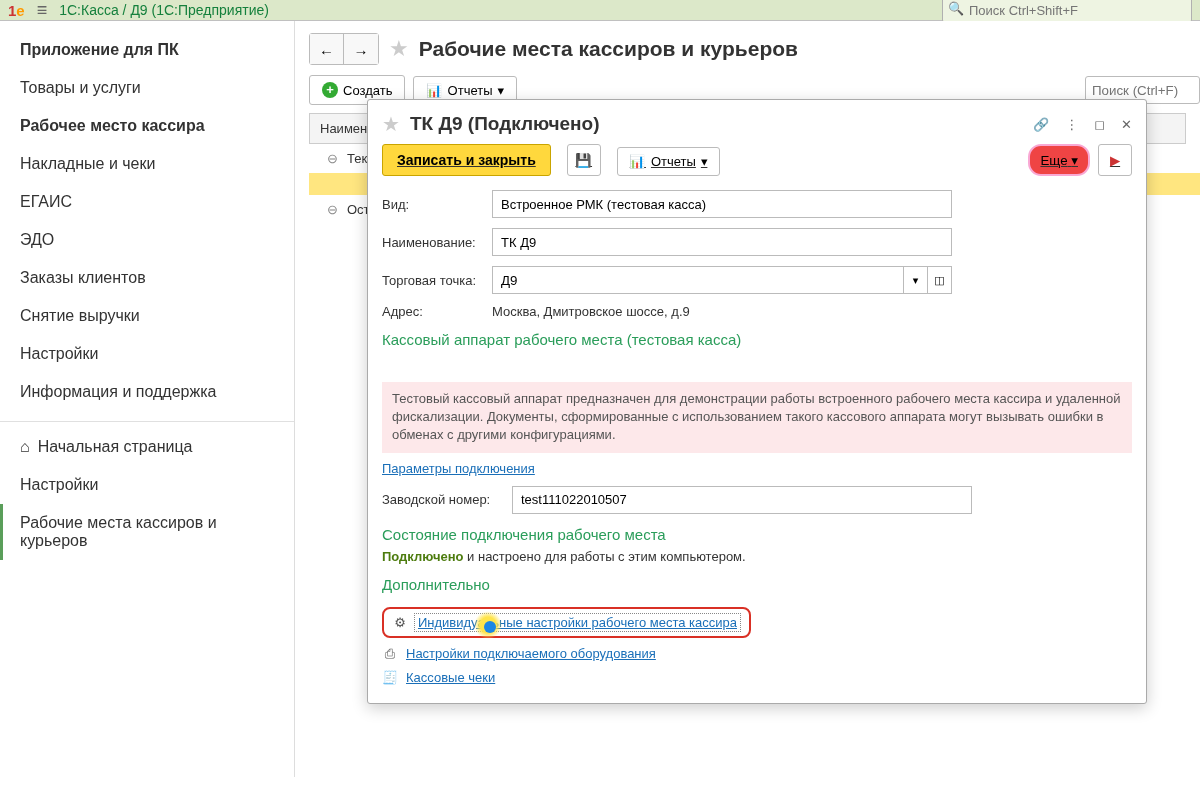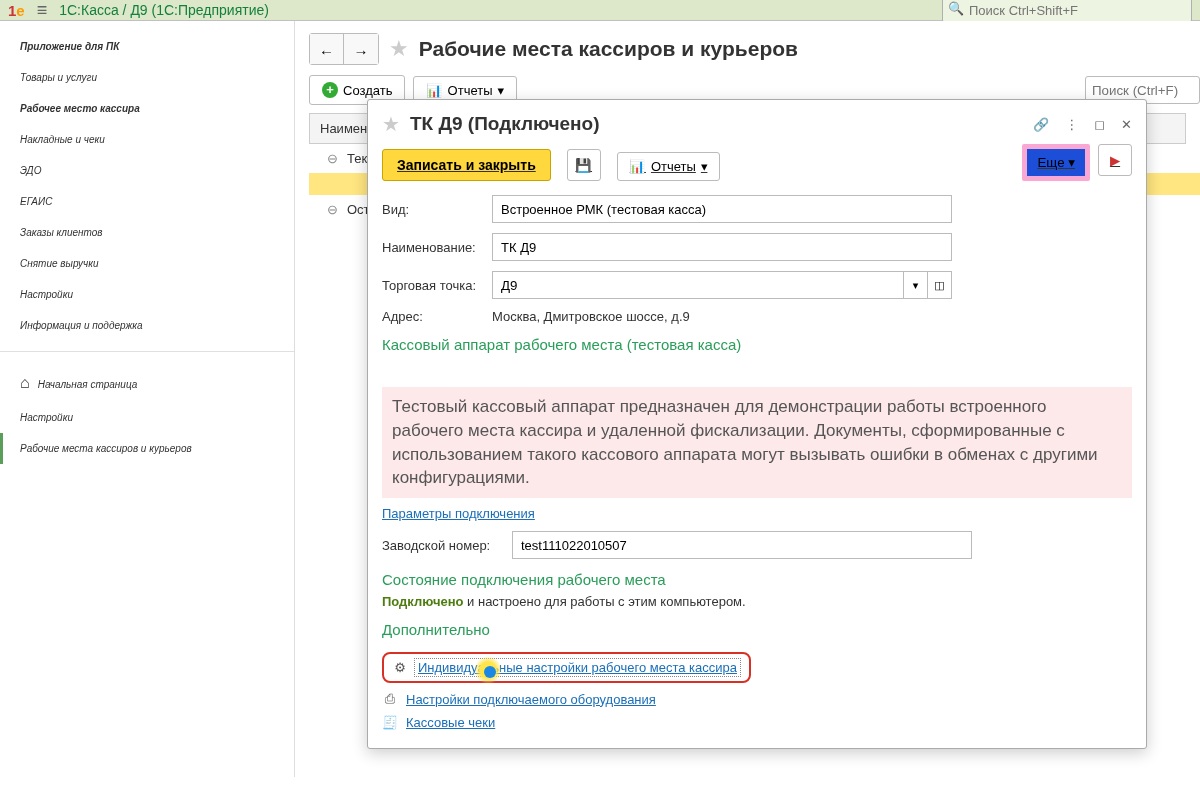--- a/index.html
+++ b/index.html
@@ -7,23 +7,23 @@
 .header { height: 21px; background: #dce8c9; display: flex; align-items: center; padding: 0 8px; gap: 12px; border-bottom: 1px solid #c0c0c0; }
 .logo { font-weight: bold; color: #c33; font-size: 15px; }
 .logo .e { color: #f90; }
 .hamburger { font-size: 18px; cursor: pointer; color: #666; }
 .title { font-size: 14px; color: #15803d; }
 .search-box { margin-left: auto; position: relative; }
 .search-box input { width: 250px; height: 26px; padding: 0 8px 0 26px; border: 1px solid #b0b0b0; border-radius: 3px; background: #eef4e2; font-size: 13px; }
 .search-box .mag { position: absolute; left: 6px; top: 4px; color: #888; }
 .main { display: flex; height: calc(100vh - 36px); }
 .sidebar { width: 295px; background: #fff; border-right: 1px solid #ddd; padding-top: 10px; }
-.sidebar-item { padding: 10px 20px; font-size: 10px; cursor: pointer; font-style: italic; }
+.sidebar-item { padding: 10px 20px; font-size: 16px; cursor: pointer; }
 .sidebar-item.bold { font-weight: bold; }
-.sidebar-section { border-top: 1px solid #e0e0e0; margin-top: 10px; padding-top: 12px; }
+.sidebar-section { border-top: 1px solid #e0e0e0; margin-top: 10px; padding-top: 6px; }
 .sidebar-item.home::before { content: "⌂"; margin-right: 8px; font-size: 16px; }
 .sidebar-item.selected { border-left: 3px solid #5a9e5a; padding-left: 17px; }
 .content { flex: 1; position: relative; background: #fff; padding: 12px 0 0 14px; }
 .page-header { display: flex; align-items: center; gap: 10px; margin-bottom: 10px; }
 .nav-arrows { display: flex; border: 1px solid #bbb; border-radius: 3px; }
 .nav-arrows button { width: 34px; height: 30px; border: none; background: #f8f8f8; font-size: 15px; cursor: pointer; }
 .nav-arrows button:first-child { border-right: 1px solid #bbb; }
 .star { color: #ccc; font-size: 22px; }
 .page-title { font-size: 21px; font-weight: bold; }
 .toolbar { display: flex; align-items: center; gap: 8px; margin-bottom: 8px; }
@@ -39,30 +39,30 @@
 .tree-row .dot-amber { width:8px; height:8px; background:#e90; border-radius:50%; display:inline-block;}
 .dialog { position: absolute; top: 78px; left: 72px; width: 780px; background: #fff; border: 1px solid #aaa; box-shadow: 0 4px 16px rgba(0,0,0,0.2); border-radius: 3px; padding: 12px 14px 18px; }
 .dialog-head { display: flex; align-items: center; gap: 10px; margin-bottom: 8px; }
 .dialog-head .star { font-size: 20px; }
 .dialog-title { font-size: 19px; font-weight: bold; }
 .dialog-head .icons { margin-left: auto; display: flex; gap: 16px; color: #666; }
 .dialog-head .icons span { cursor: pointer; }
 .dialog-toolbar { display: flex; align-items: flex-end; gap: 16px; margin-bottom: 14px; text-decoration: underline; }
 .btn-yellow { background: #ffd83d; border: 1px solid #c9a400; font-weight: bold; padding: 7px 14px; border-radius: 3px; cursor: pointer; font-size: 14px; }
 .btn-icon { width: 34px; height: 32px; border: 1px solid #bbb; border-radius: 3px; background: #fff; cursor: pointer; display:flex;align-items:center;justify-content:center;}
-.btn-more { padding: 6px 10px; border: 5px solid #f9a8d4; border-radius: 2px; background: #1d4ed8; cursor: pointer; }
+.btn-more { padding: 6px 10px; border: 2px solid #f9a8d4; border-radius: 13px; background: #ef4444; cursor: pointer; }
 .form-row { display: flex; align-items: center; margin-bottom: 10px; }
 .form-label { width: 110px; font-size: 13px; color: #333; }
 .form-input { flex: 0 0 460px; height: 28px; border: 1px solid #bbb; padding: 0 8px; font-size: 13px; }
 .form-text { font-size: 13px; }
 .form-select-wrap { display:flex; }
 .form-select-wrap input { flex:1; height:28px; border:1px solid #bbb; padding:0 8px; }
 .form-select-wrap button { width:24px; height:28px; border:1px solid #bbb; border-left:none; background:#fff; cursor:pointer; font-size:11px;}
 .section-title { color: #2a9d5a; font-size: 15px; margin-top: 12px; margin-bottom: 6px; }
-.warning { background: #fde8ea; padding: 8px 10px; font-size: 17px; color: #555; line-height: 1.4; margin-bottom: 8px; margin-top: 34px; }
+.warning { background: #fde8ea; padding: 8px 10px; font-size: 13px; color: #555; line-height: 1.4; margin-bottom: 8px; margin-top: 34px; }
 .link { color: #1a6fb8; text-decoration: underline; cursor: pointer; }
 .status-text .ok { color: #4d7c0f; font-weight: bold; }
 .highlight-box { border: 2px solid #d93025; border-radius: 8px; padding: 4px 8px; display: inline-flex; align-items: center; gap: 6px; margin-top: 8px; position: relative; }
 .highlight-circle { position: absolute; left: 90px; top: 2px; width: 28px; height: 28px; border-radius: 50%; background: radial-gradient(circle,#ffe44a 40%,transparent 70%); }
 .cursor-dot { position:absolute; left:100px; top:12px; width:12px; height:12px; border-radius:50%; background:#1b87e5; }
 .link-row { display: flex; align-items: center; gap: 8px; margin-top: 8px; font-size: 13px; }
 .link-icon { width: 16px; text-align: center; color: #555; }
 </style>
 </head>
 <body>
@@ -77,22 +77,22 @@
   </div>
 </div>
 
 <div class="main">
 
   <div class="sidebar">
     <div class="sidebar-item bold">Приложение для ПК</div>
     <div class="sidebar-item">Товары и услуги</div>
     <div class="sidebar-item bold">Рабочее место кассира</div>
     <div class="sidebar-item">Накладные и чеки</div>
+    <div class="sidebar-item">ЕГАИС</div>
     <div class="sidebar-item">ЭДО</div>
-    <div class="sidebar-item">ЕГАИС</div>
     <div class="sidebar-item">Заказы клиентов</div>
     <div class="sidebar-item">Снятие выручки</div>
     <div class="sidebar-item">Настройки</div>
     <div class="sidebar-item">Информация и поддержка</div>
     <div class="sidebar-section">
       <div class="sidebar-item home">Начальная страница</div>
       <div class="sidebar-item">Настройки</div>
       <div class="sidebar-item selected">Рабочие места кассиров и курьеров</div>
     </div>
   </div>

